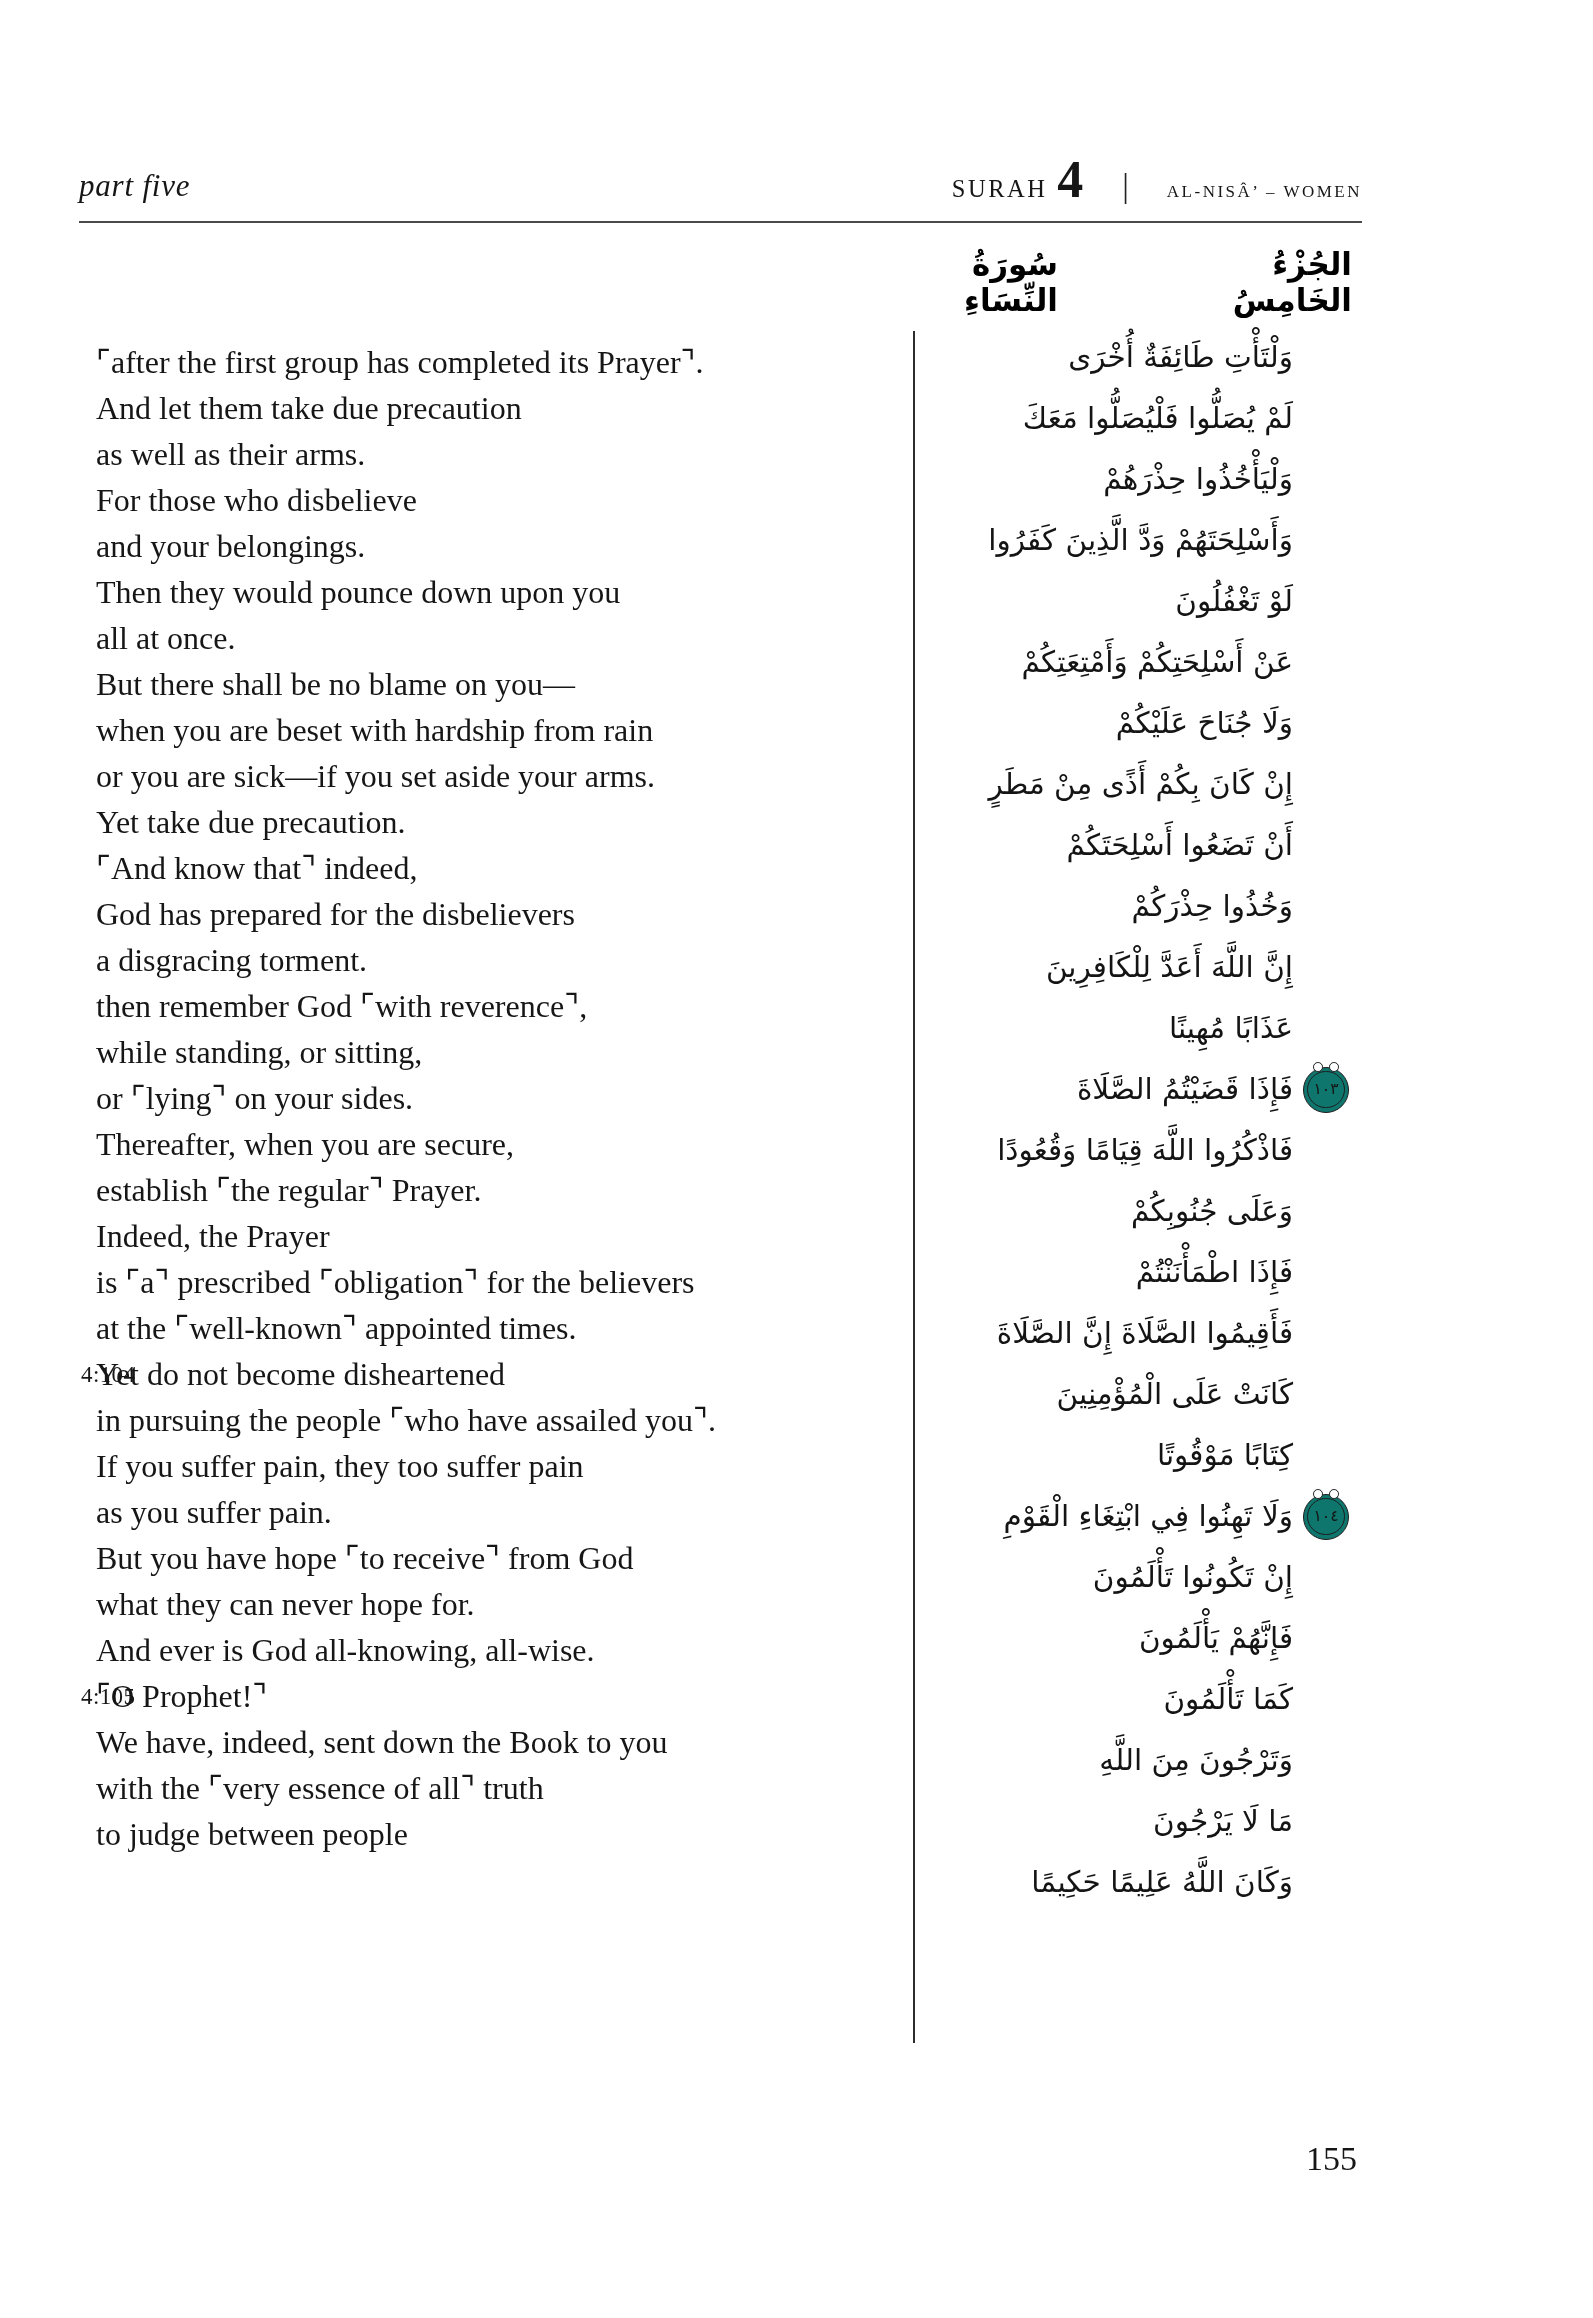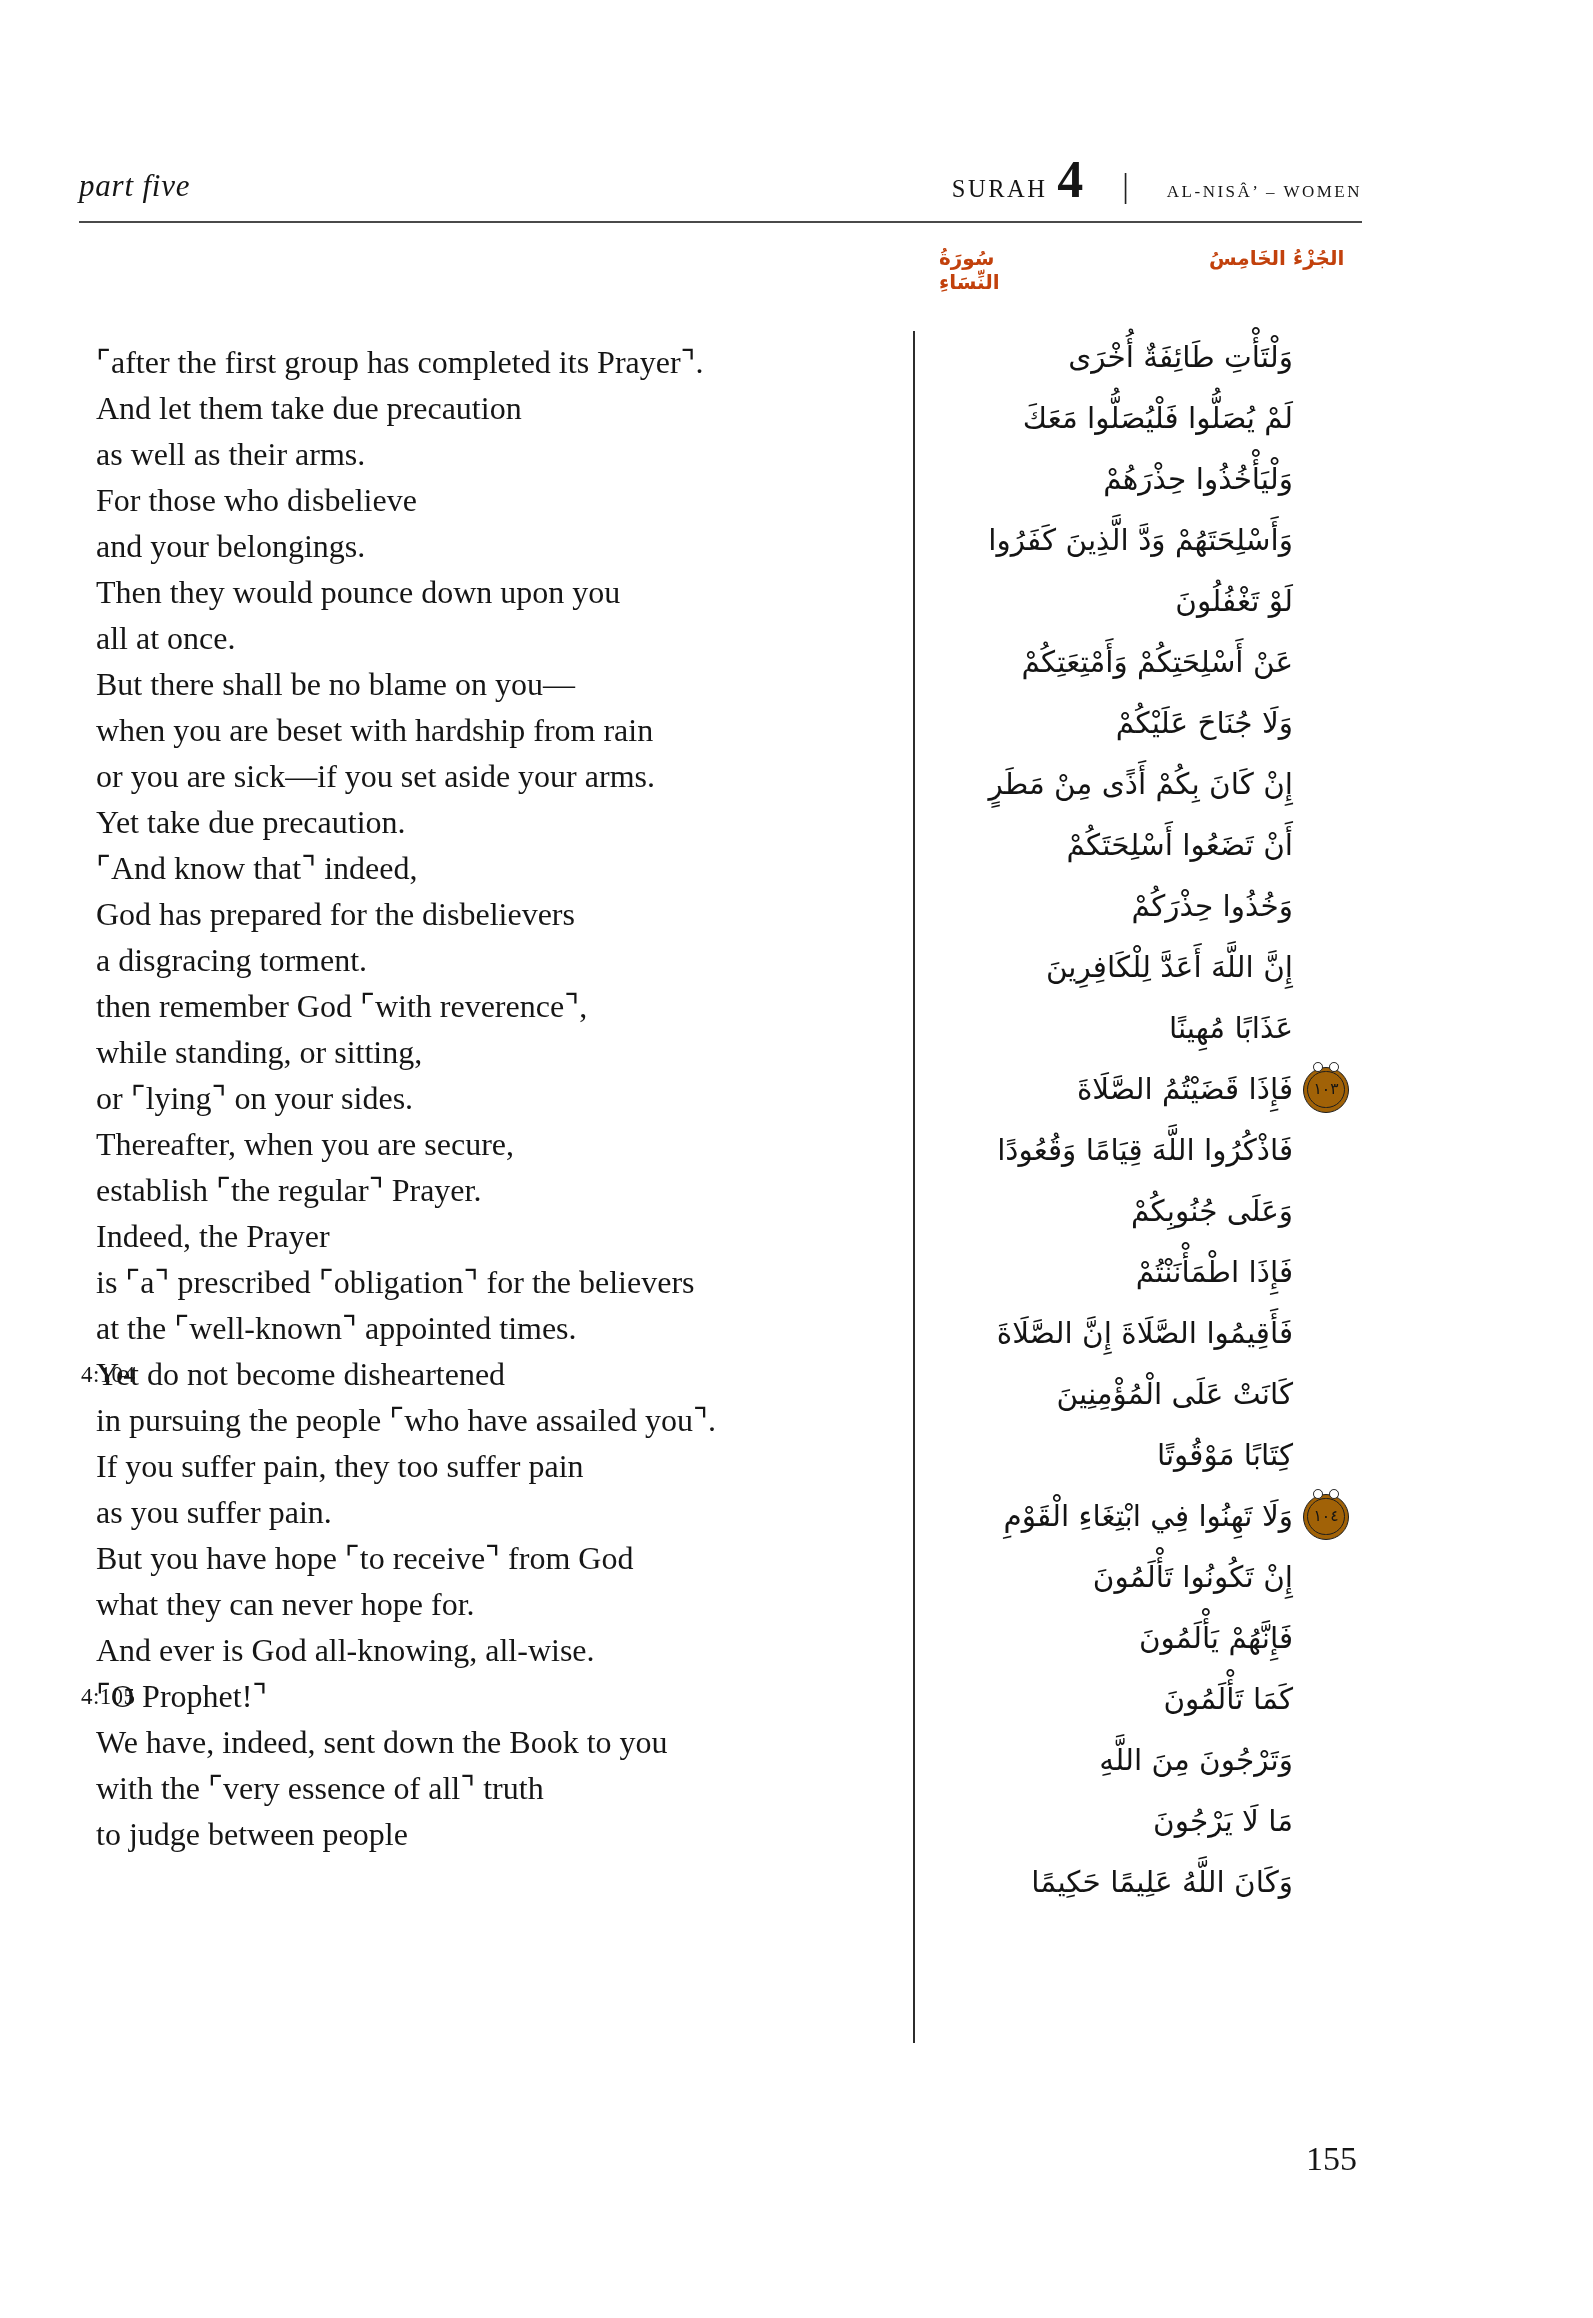--- a/index.html
+++ b/index.html
@@ -25,21 +25,21 @@
   .surah-name { font-size:17px; letter-spacing:2.5px; }
   .header-rule {
     position:absolute; left:79px; top:221px; width:1283px; height:1.6px;
     background:#4a4a4a;
   }
 
   
   .ar-title {
     position:absolute; top:246px;
     font-family:"DejaVu Sans",sans-serif; font-weight:bold;
-    font-size:20px; direction:rtl; text-align:left; color:#c2410c;
+    font-size:31px; direction:rtl; text-align:right; color:#000000;
   }
   .ar-title.surah-title { left:939px; width:119px; }
   .ar-title.juz-title   { left:1209px; width:143px; }
 
   
   .column-divider {
     position:absolute; left:913px; top:331px; width:1.6px; height:1712px;
     background:#2c2c2c;
   }
 
@@ -59,21 +59,21 @@
   .ar-row {
     position:relative; height:61px; line-height:61px;
     direction:rtl; text-align:right; white-space:nowrap;
     font-family:"DejaVu Sans",sans-serif; font-size:29.5px; color:#141414;
   }
 
   
   .medallion {
     position:absolute; right:-56px; top:50%; transform:translateY(-50%);
     width:46px; height:46px; box-sizing:border-box;
-    border:1.6px solid #1d1d1d; border-radius:50%; background:#a16207;
+    border:1.6px solid #1d1d1d; border-radius:50%; background:#0f766e;
   }
   .medallion::before, .medallion::after {
     content:""; position:absolute; width:9.8px; height:9.8px; box-sizing:border-box;
     border:1.6px solid #1d1d1d; border-radius:50%; background:#fff; top:-5.7px; z-index:-1;
   }
   .medallion::before { left:9px; }
   .medallion::after  { right:9px; }
   .medallion-inner {
     position:absolute; inset:3.3px; border:1.2px solid #1d1d1d; border-radius:50%;
     display:flex; align-items:center; justify-content:center;

